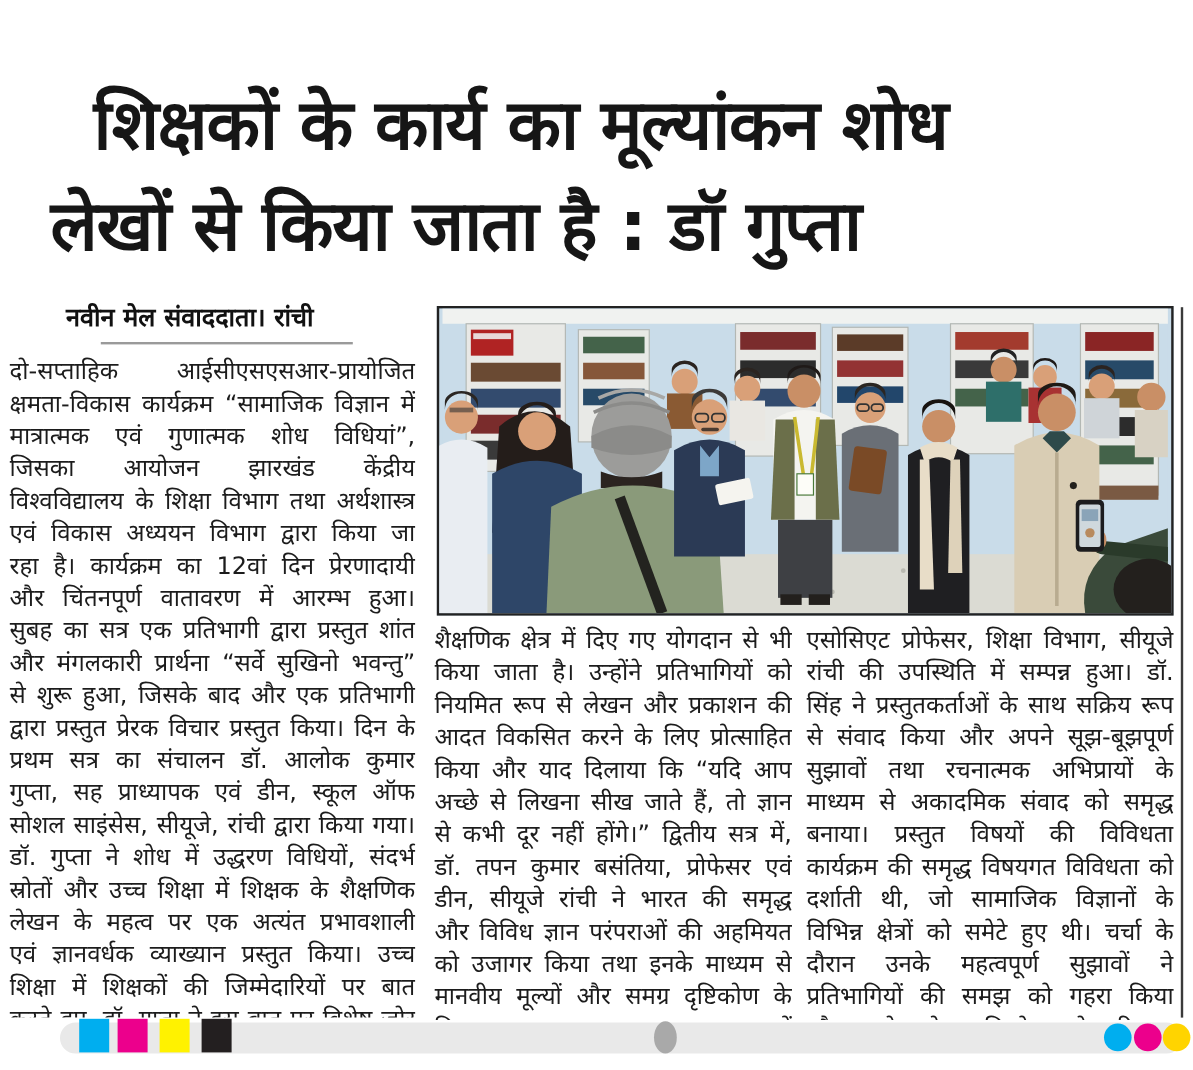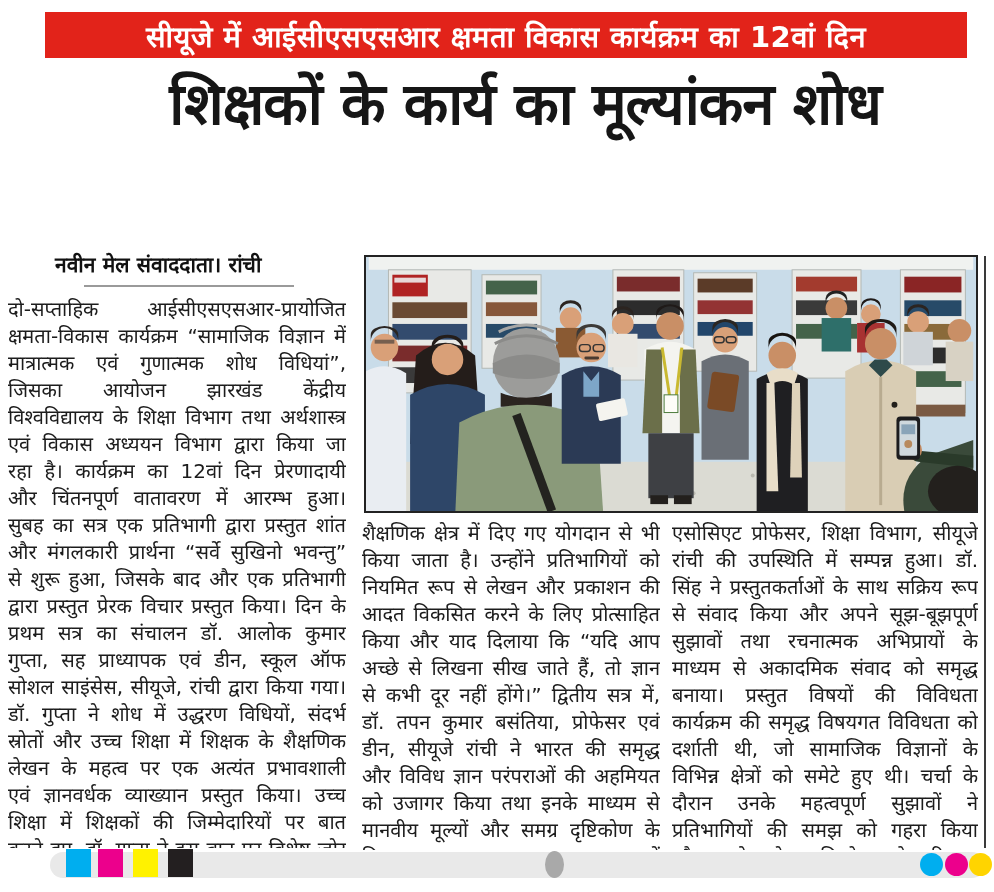--- a/index.html
+++ b/index.html
@@ -7,21 +7,21 @@
         font-family:"DejaVu Sans","Liberation Sans",sans-serif;color:#1b1b1b;}
 
   
   .banner{position:absolute;left:45px;top:12px;width:922px;height:46px;background:#e2231a;
           display:flex;align-items:center;justify-content:center;}
   .banner span{color:#ffffff;font-weight:bold;font-size:29px;letter-spacing:0.5px;white-space:nowrap;}
 
   
   .headline{position:absolute;left:42px;top:62px;width:930px;font-weight:bold;color:#161616;
             font-size:58px;line-height:84px;letter-spacing:-1px;}
-  .headline .l1{padding-left:36px;white-space:nowrap;text-align:center;}
+  .headline .l1{padding-left:36px;white-space:nowrap;}
   .headline .l2{white-space:nowrap;}
 
   
   .byline{position:absolute;left:55px;top:250px;width:268px;text-align:left;
           font-weight:bold;font-size:21px;color:#111;}
   .byline .rule{margin:7px auto 0 auto;width:210px;border-bottom:2px solid #9a9a9a;}
 
   
   .photo{position:absolute;left:364px;top:255px;width:614px;height:258px;
          border:2px solid #222;box-sizing:border-box;overflow:hidden;background:#c9dce9;}
@@ -50,26 +50,24 @@
   .dot.gray{left:545px;top:851px;width:19px;height:27px;background:#a9a9a9;}
   .dot.c2{left:920px;top:853px;width:23px;height:23px;background:#00aeef;}
   .dot.m2{left:945px;top:853px;width:23px;height:23px;background:#ec008c;}
   .dot.y2{left:969px;top:853px;width:23px;height:23px;background:#ffd400;}
 </style>
 </head>
 <body>
 
 <div id="page">
 
-  <div class="banner">
-    <span>सीयूजे में आईसीएसएसआर क्षमता विकास कार्यक्रम का 12वां दिन</span>
-  </div>
 
   <div class="headline">
     <div class="l1">शिक्षकों के कार्य का मूल्यांकन शोध</div>
+    <div class="l2">लेखों से किया जाता है : डॉ गुप्ता</div>
   </div>
 
   <div class="byline">
     <span>नवीन मेल संवाददाता। रांची</span>
     <div class="rule"></div>
   </div>
 
   <div class="photo">
     <svg viewBox="0 0 614 258" aria-hidden="true">
 

